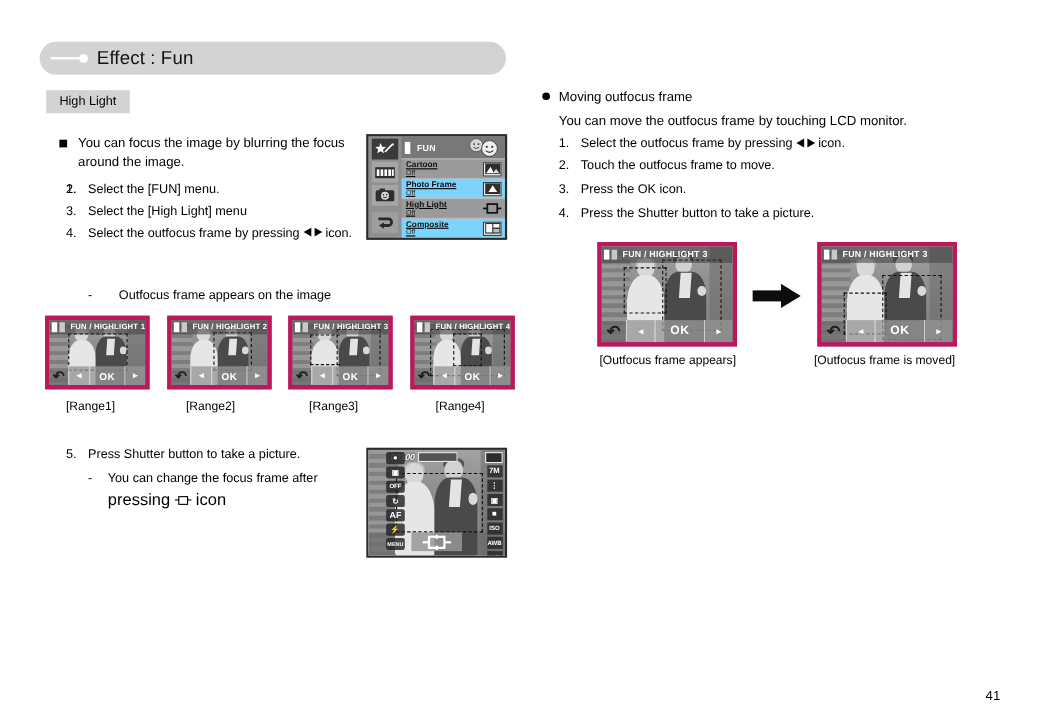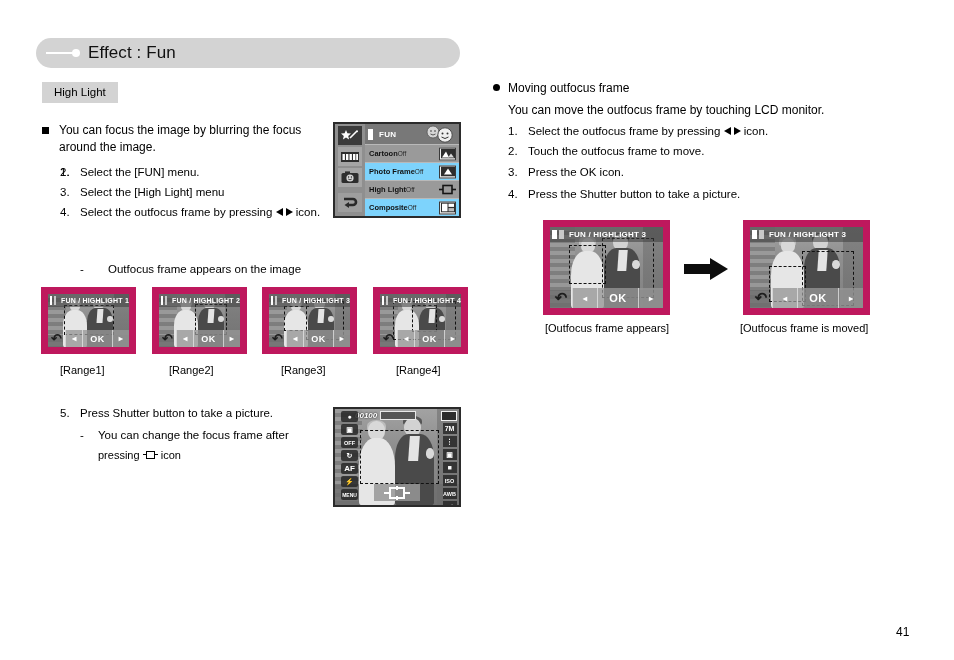--- a/index.html
+++ b/index.html
@@ -167,21 +167,21 @@
     position: absolute;
     width: 7px; height: 7px;
     border-radius: 50%;
     background: #000;
   }
 
   
   .lcd {
     position: absolute;
     background: #8d8d8d;
-    border: 7px solid #be185d;
+    border: 4px solid #be185d;
     box-sizing: border-box;
     overflow: hidden;
   }
   .lcd-bg {
     position: absolute;
     left: 0; top: 0; right: 0; bottom: 0;
     background:
       linear-gradient(180deg, #a2a2a2 0%, #8f8f8f 38%, #7e7e7e 100%);
   }
   .scene {
@@ -404,23 +404,24 @@
     align-items: center;
     border-top: 1px solid #b9b9b9;
     background: #9a9a9a;
     padding-left: 4px;
     box-sizing: border-box;
     position: relative;
   }
   .menu-row.alt { background: #7dd3fc; }
   .menu-row .rl {
     display: flex;
-    flex-direction: row;
+    flex-direction: column;
     justify-content: center;
     line-height: 8px;
+    text-decoration: underline;
   }
   .menu-row .rname { font-size: 7.5px; color: #111; font-weight: bold; }
   .menu-row .rval { font-size: 6.5px; color: #2a2a2a; }
   .menu-row .ricon {
     position: absolute;
     right: 3px; top: 50%;
     transform: translateY(-50%);
     width: 17px; height: 13px;
     background: #efefef;
     border: 1px solid #3a3a3a;
@@ -434,21 +435,21 @@
   .live-lcd {
     position: absolute;
     left: 333px; top: 407px;
     width: 128px; height: 100px;
     border: 2px solid #2b2b2b;
     box-sizing: border-box;
     overflow: hidden;
   }
   .osd-left {
     position: absolute;
-    left: 6px; top: 2px;
+    left: 16px; top: 2px;
     width: 20px;
     display: flex;
     flex-direction: column;
     gap: 2px;
     z-index: 4;
   }
   .osd-left .oi {
     width: 17px; height: 11px;
     background: rgba(35,35,35,.82);
     color: #fff;
@@ -541,21 +542,21 @@
   <div class="header-pill">
     <div class="header-marker">
       <div class="bar"></div>
         <div class="dot"></div>
     </div>
     <div class="header-title">Effect : Fun</div>
   </div>
 
   <div class="tag-highlight">High Light</div>
 
-  <div class="bullet-sq" style="left:42px; top:122px; width:272px;">
+  <div class="bullet-sq" style="left:54px; top:122px; width:272px;">
     <span class="sq-mark"></span>
     <div class="txt" style="padding-left:17px;">You can focus the image by blurring the focus around the image.</div>
   </div>
 
   <ul class="ol" style="position:absolute; left:60px; top:162px; width:280px;">
     <li style="white-space:normal; width:250px; line-height:20px;">
       <span class="num">1.</span>
     </li>
     <li>
       <span class="num">2.</span>
@@ -810,21 +811,21 @@
 
   <div style="position:absolute; left:60px; top:403px; width:270px;">
     <div class="subdash" style="padding-left:20px;">
       <span class="dash">5.</span>
       <span>Press Shutter button to take a picture.</span>
     </div>
     <div class="subdash" style="padding-left:38px; margin-top:2px;">
       <span class="dash" style="left:20px;">-</span>
       <span>You can change the focus frame after</span>
     </div>
-    <div style="padding-left:38px; font-size:11px; line-height:20px;">
+    <div style="padding-left:38px; font-size:15px; line-height:20px;">
       <span>pressing</span>
       <span class="hl-icon"><span class="hl1"></span><span class="hbox"></span><span class="hl2"></span></span>
       <span>icon</span>
     </div>
   </div>
 
   <div class="live-lcd">
     <div class="lcd-bg"></div>
     <div class="scene">
       <div class="wallL"></div>

